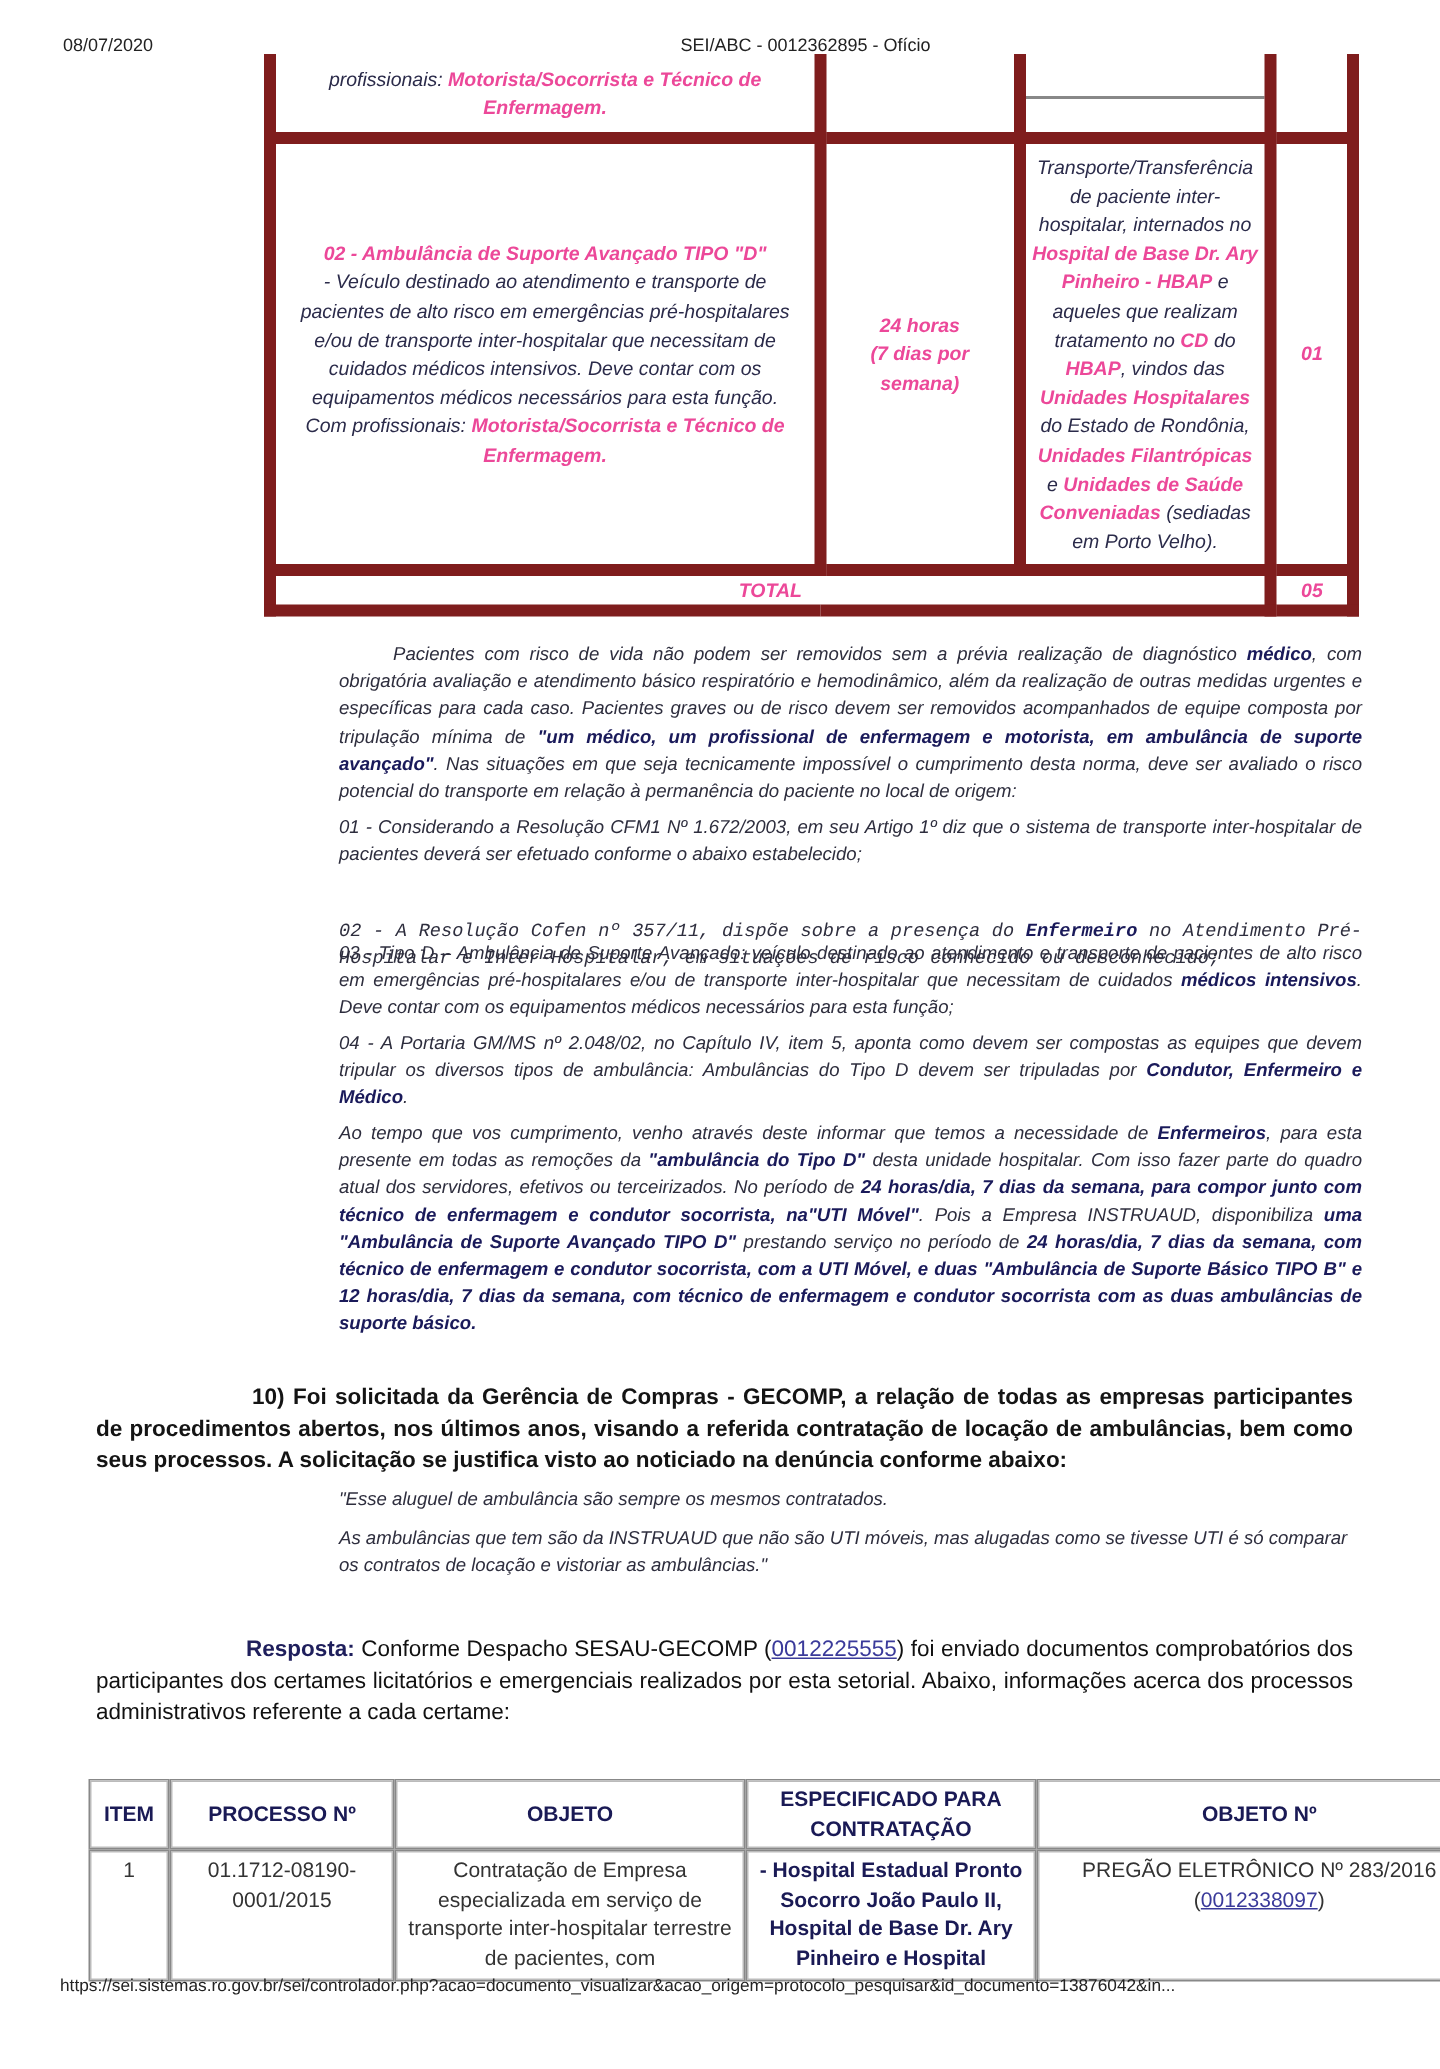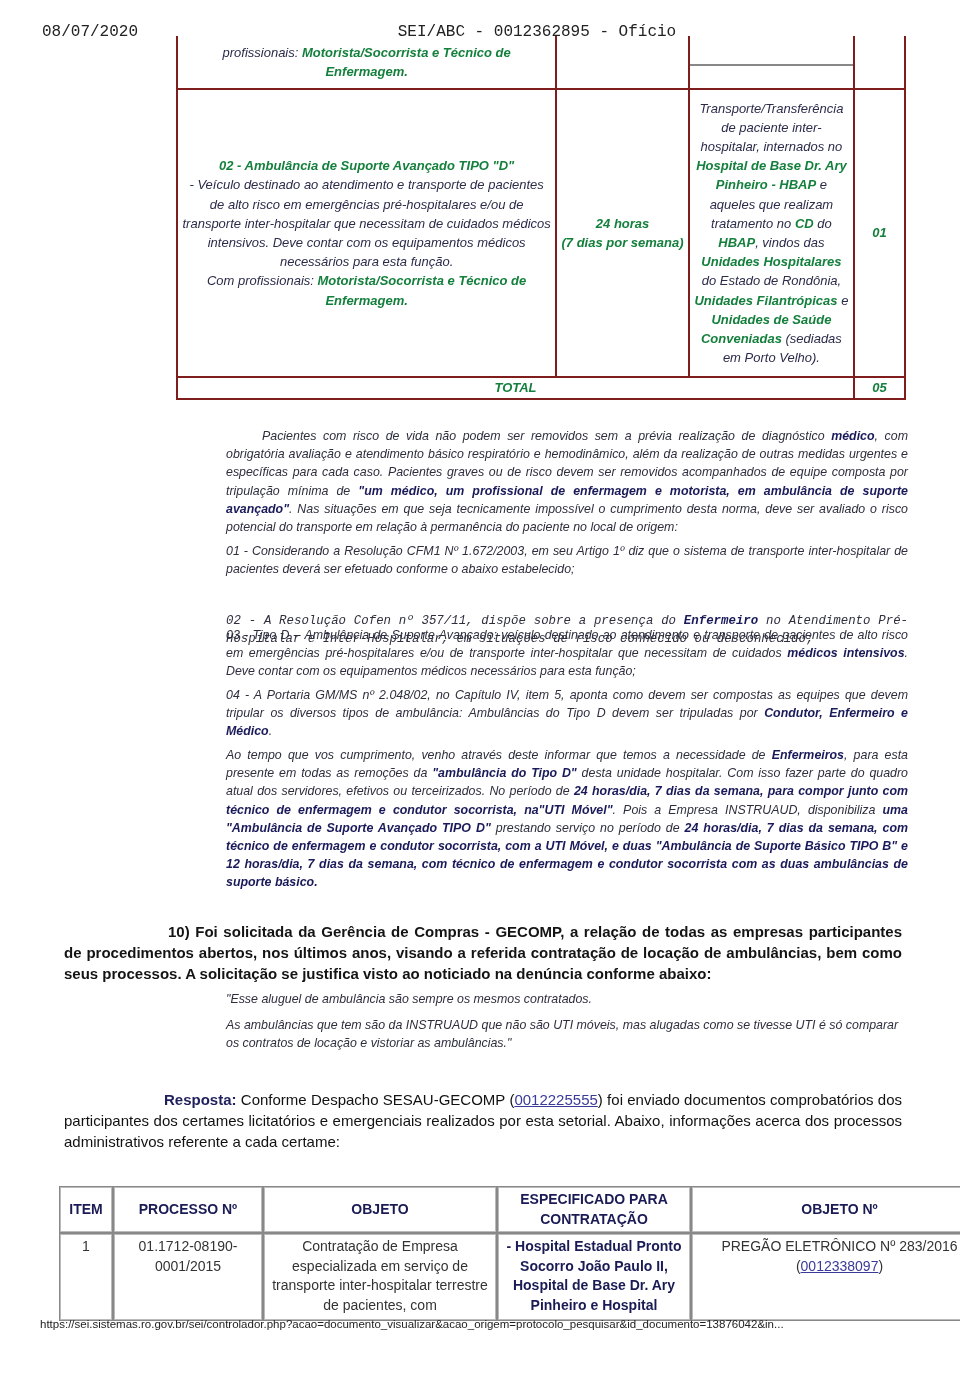--- a/index.html
+++ b/index.html
@@ -1,24 +1,24 @@
 <!DOCTYPE html>
 <html><head>
 <meta charset="utf-8">
 <style>
   html, body { margin: 0; padding: 0; background: #ffffff; }
   body { width: 960px; height: 1379px; position: relative; overflow: hidden;
          font-family: "Liberation Sans", sans-serif; color: #1c1c1c; }
   .abs { position: absolute; }
-  .hdr { font-size: 16px; color: #222; font-family: Liberation Mono, monospace; }
+  .hdr { font-size: 12px; color: #222; }
   .navy { color: #1f1f5c; }
   .cell-it { font-style: italic; color: #2b2b4a; font-size: 13px; line-height: 19.2px; text-align: center; }
-  .cell-it b { color: #15803d; }
+  .cell-it b { color: #ec4899; }
   table.t1 { position: absolute; left: 176px; top: 36px; width: 730px; border-collapse: collapse; }
-  table.t1 td { border: 2px solid #7f1d1d; padding: 0 4px; vertical-align: middle; }
+  table.t1 td { border: 8px solid #7f1d1d; padding: 0 4px; vertical-align: middle; }
   .para { position: absolute; left: 226px; width: 682px; font-style: italic; font-size: 12.4px;
           line-height: 18.2px; color: #2e2e3e; text-align: justify; }
   .para b { color: #1a1a5a; }
   .body { position: absolute; left: 64px; width: 838px; font-size: 15px; line-height: 21px;
           color: #111; text-align: justify; }
   .quote { position: absolute; left: 226px; width: 682px; font-style: italic; font-size: 12.4px;
            line-height: 18px; color: #2e2e3e; }
   .link { color: #3a3a9a; text-decoration: underline; }
   table.t2 { position: absolute; left: 59px; top: 1186px; width: 929px; border-collapse: separate; border-spacing: 0; }
   table.t2 th, table.t2 td { border: 1px solid #888; box-shadow: inset 0 0 0 1px #bbb; padding: 3px 6px;

